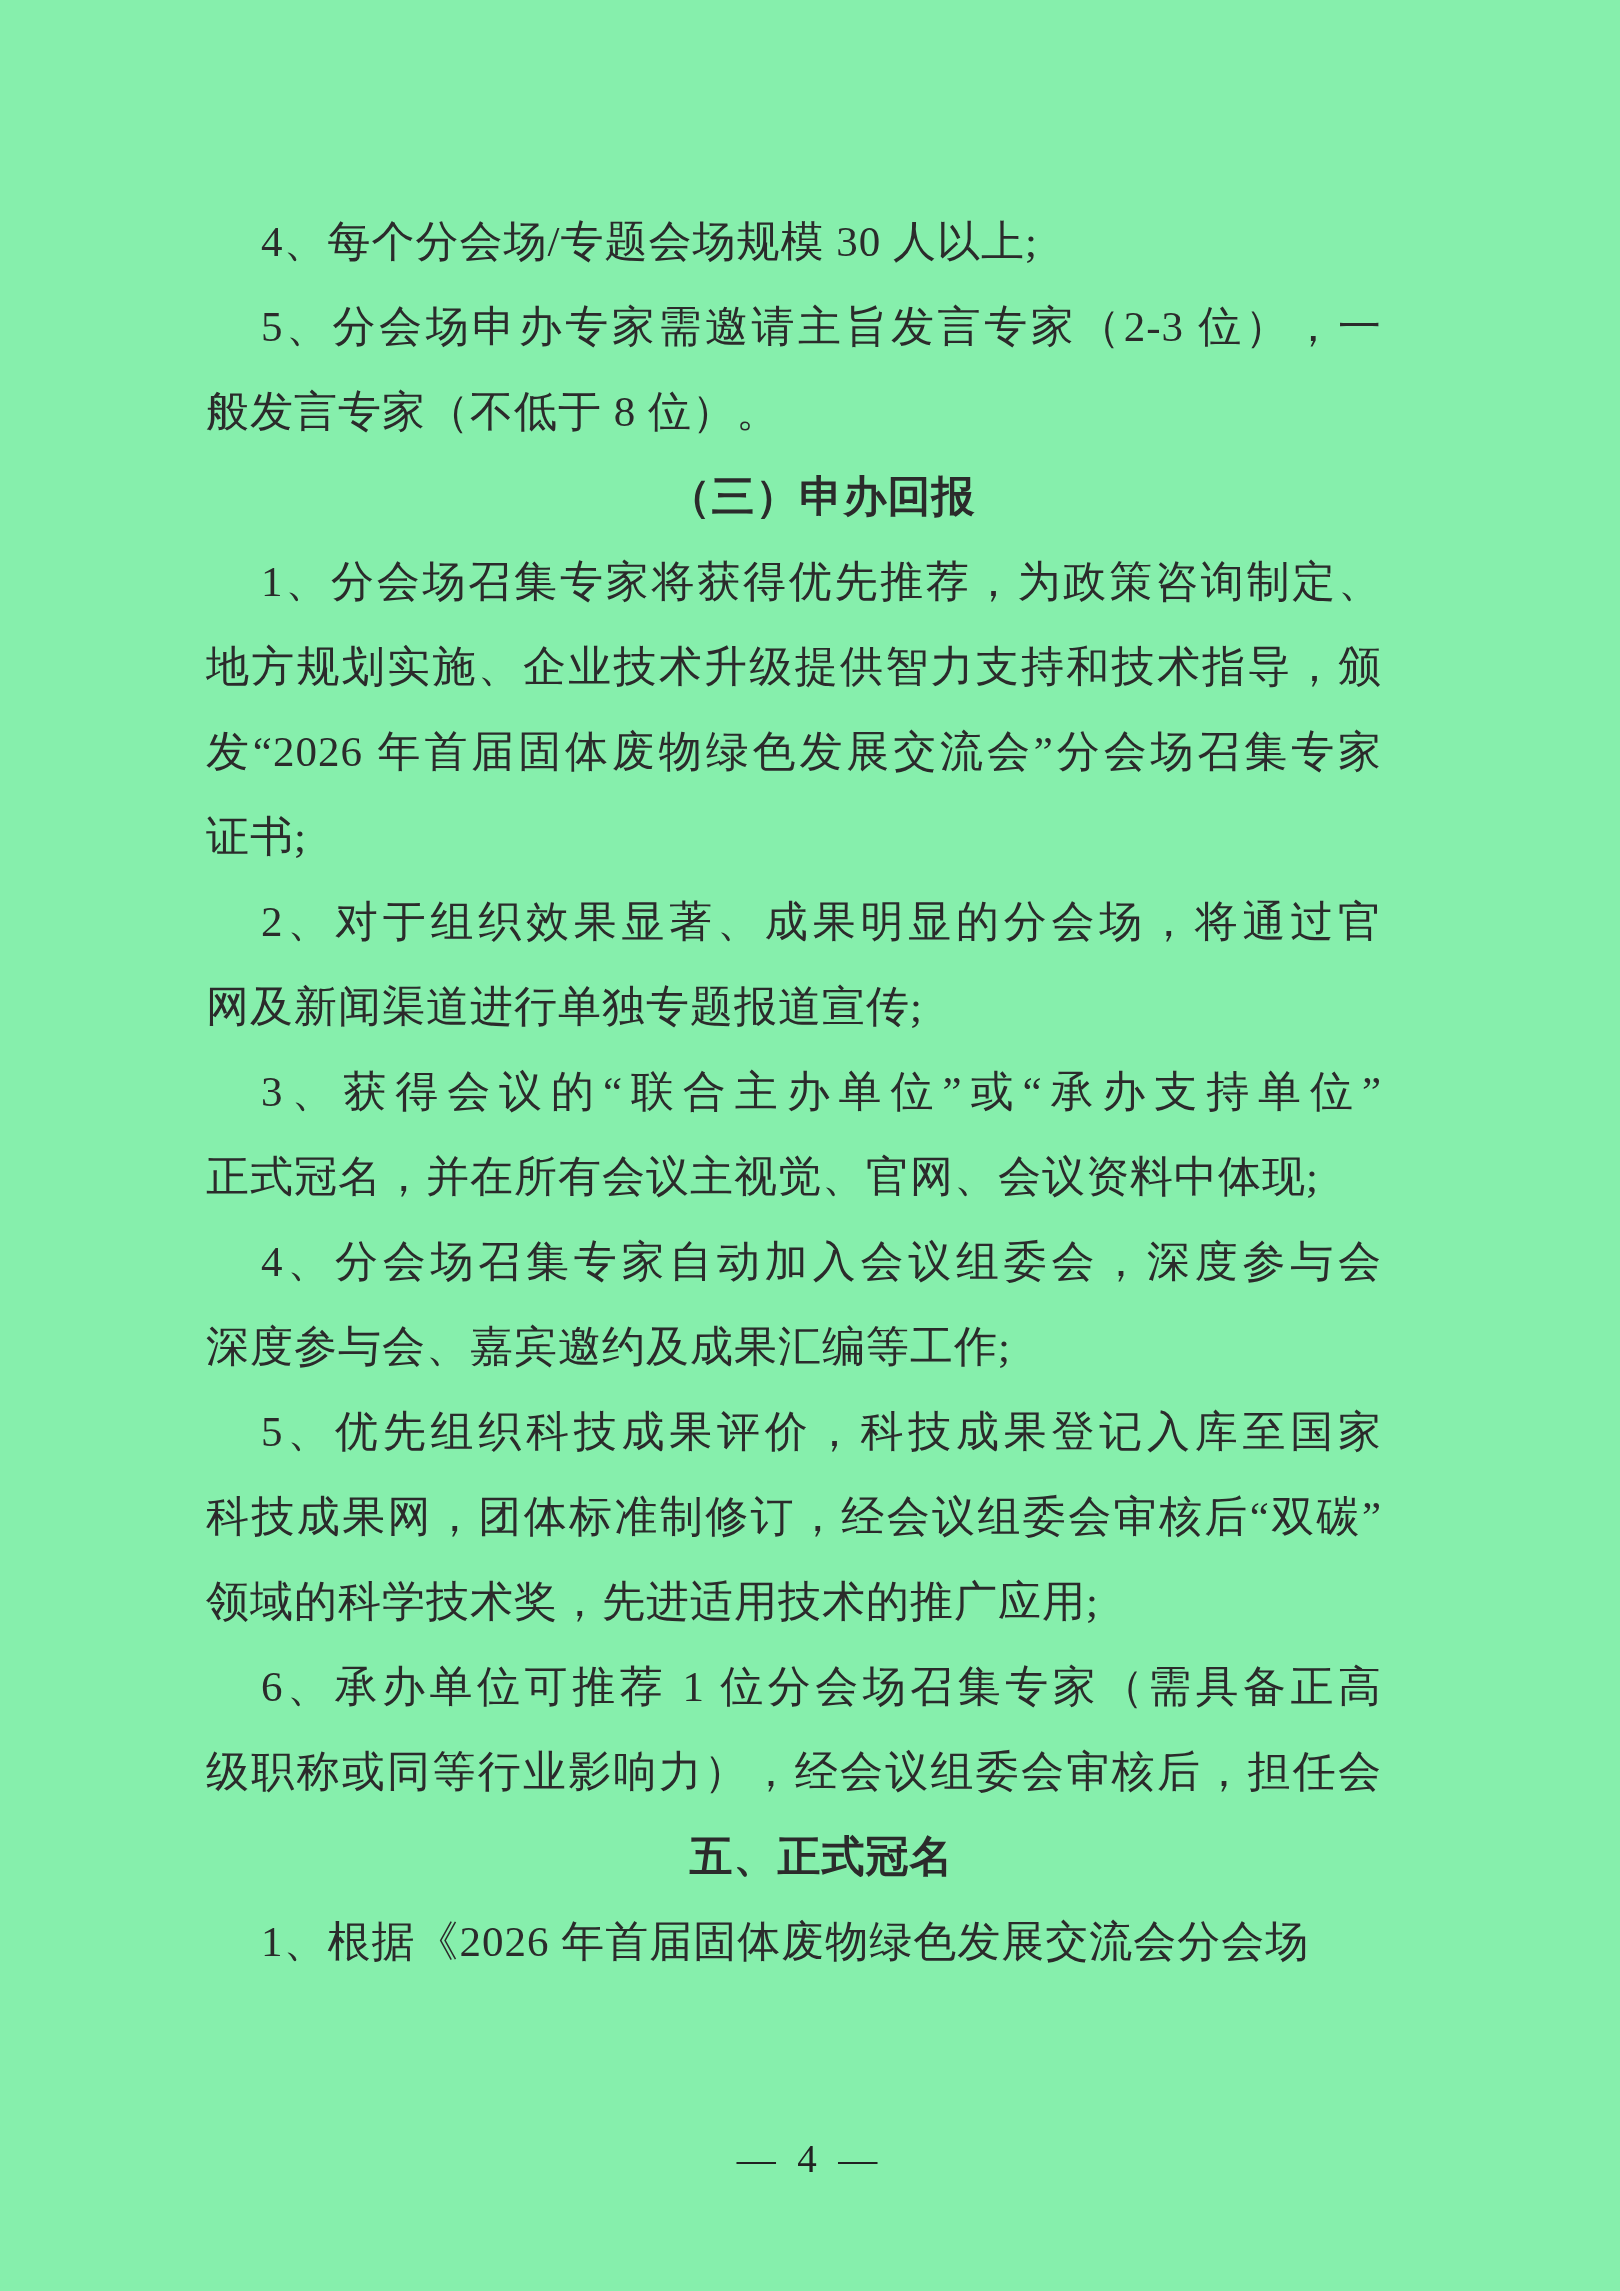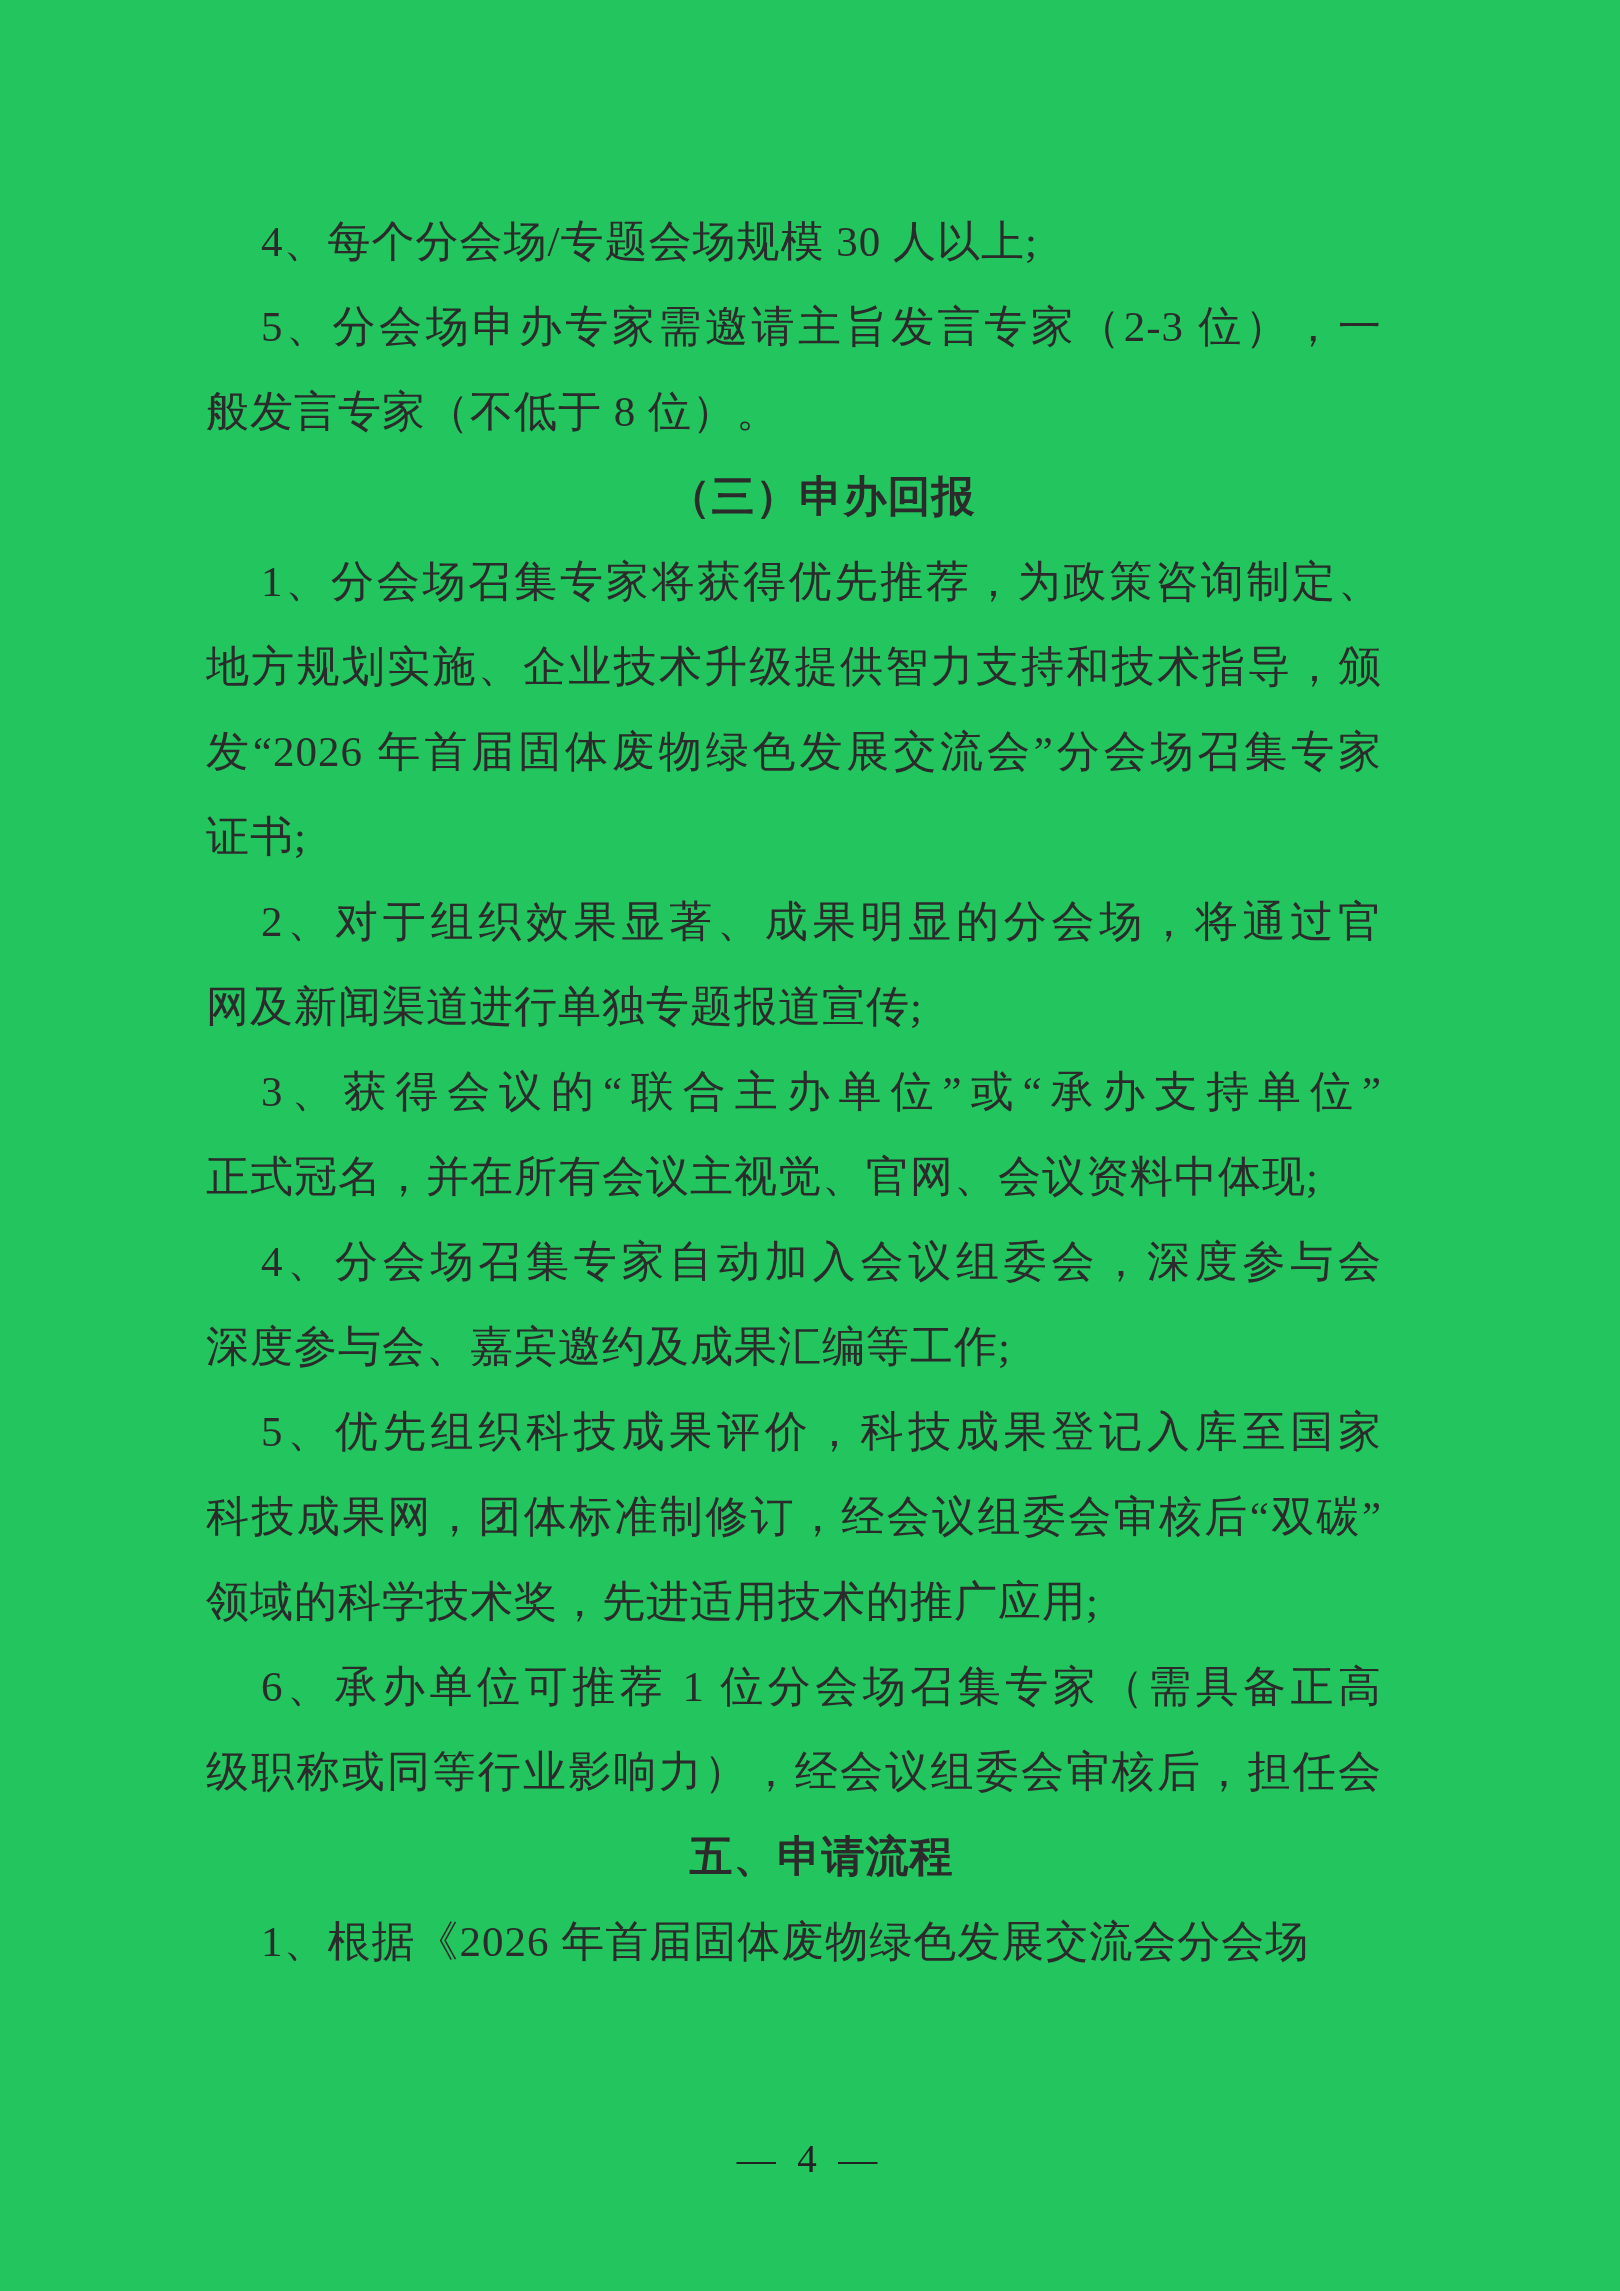--- a/index.html
+++ b/index.html
@@ -5,21 +5,21 @@
   html, body {
     margin: 0;
     padding: 0;
     background: #e8e8e8;
   }
   .page {
     position: relative;
     width: 1620px;
     height: 2292px;
     margin: 0 auto;
-    background: #22c55e;
+    background: #86efac;
     color: #2b2b2b;
     font-family: "Liberation Serif", "DejaVu Serif", serif;
     overflow: hidden;
   }
   .content {
     position: absolute;
     left: 206px;
     top: 199px;
     width: 1176px;
   }
@@ -95,21 +95,21 @@
       <div class="line fill">科技成果网，团体标准制修订，经会议组委会审核后“双碳”</div>
       <div class="line">领域的科学技术奖，先进适用技术的推广应用;</div>
     </div>
 
     <div class="block">
       <div class="line first fill">6、承办单位可推荐 1 位分会场召集专家（需具备正高</div>
       <div class="line fill">级职称或同等行业影响力），经会议组委会审核后，担任会</div>
     </div>
 
     <div class="block heading">
-      <div class="line first">五、申请流程</div>
+      <div class="line first">五、正式冠名</div>
     </div>
 
     <div class="block">
       <div class="line first">1、根据《2026 年首届固体废物绿色发展交流会分会场</div>
     </div>
 
   </div>
 
   <div class="footer">— 4 —</div>
 </div>

